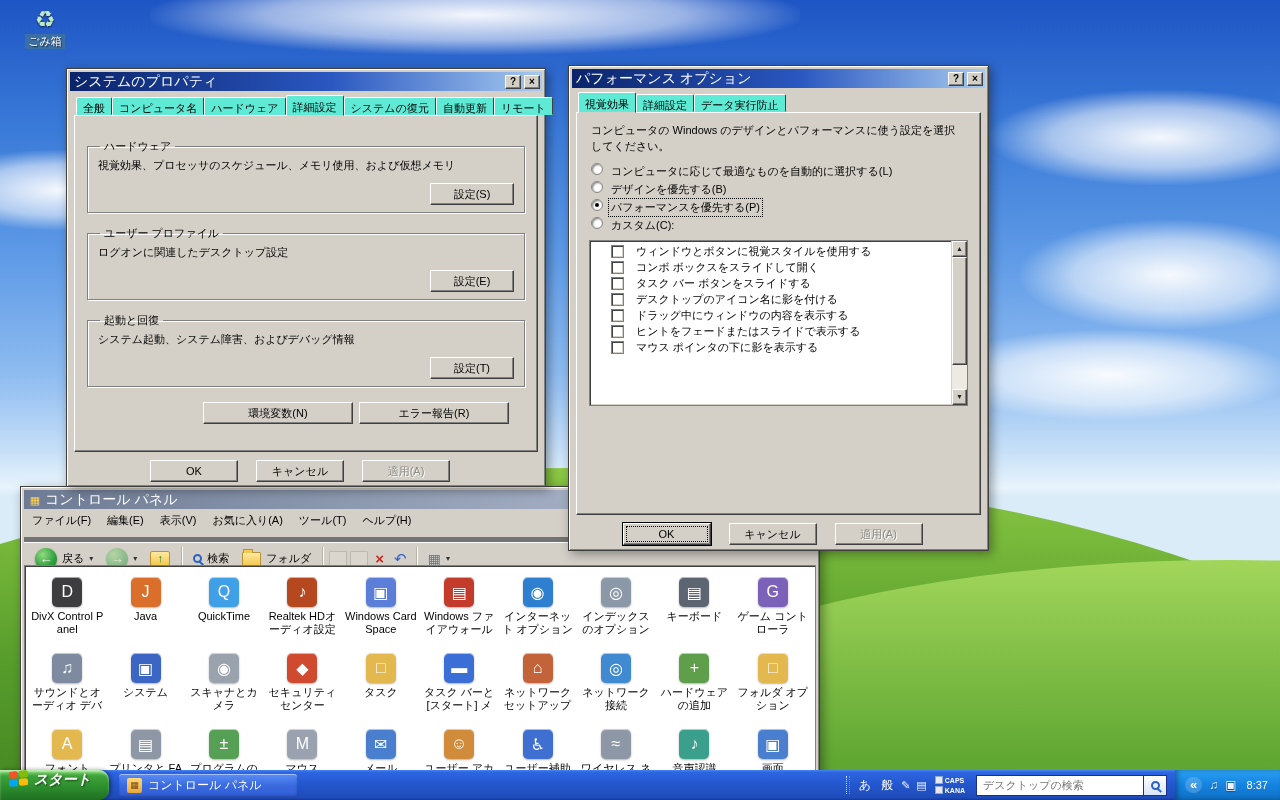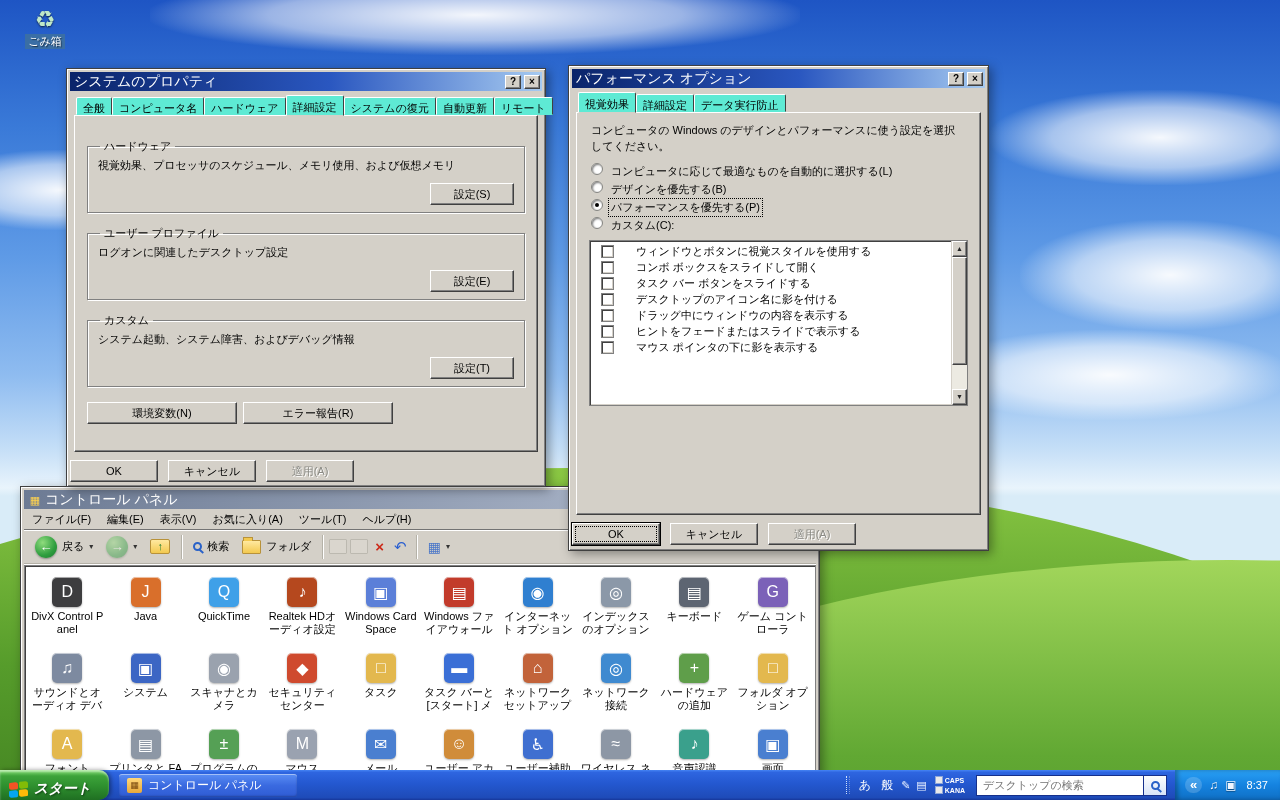--- a/index.html
+++ b/index.html
@@ -39,60 +39,60 @@
 .tab{height:18px;padding:3px 6px 0;background:#5eead4;border:1px solid;border-color:#fff #404040 transparent #fff;
  border-radius:2px 2px 0 0;white-space:nowrap;font-size:11px}
 .tab.active{height:21px;margin-top:-3px;padding-top:4px;position:relative;top:1px;z-index:3;border-bottom:1px solid #d4d0c8}
 .tabpage{position:relative;margin:0 4px;background:#d4d0c8;border:1px solid;border-color:#fff #404040 #404040 #fff;
  box-shadow:inset -1px -1px 0 #808080;padding:10px 12px;z-index:1}
 
 .btn{display:flex;align-items:center;justify-content:center;background:#d4d0c8;border:1px solid;
  border-color:#fff #404040 #404040 #fff;box-shadow:inset -1px -1px 0 #808080;font-size:11px;height:22px;cursor:default;white-space:nowrap}
 .btn.default{box-shadow:inset -1px -1px 0 #808080,0 0 0 1px #000;outline:1px dotted #000;outline-offset:-4px}
 .btn.disabled{color:#8a8a84;text-shadow:1px 1px 0 #fff}
-.btnrow{display:flex;justify-content:flex-start;gap:10px;margin:8px 12px 0 0}
+.btnrow{display:flex;justify-content:center;gap:18px;margin:8px 12px 0 0}
 .btnrow .btn{width:88px}
 
 
 #sysprops{left:66px;top:68px;width:480px;height:419px;z-index:4}
 #sysprops .tabpage{height:337px}
 .admin-note{margin:3px 2px 0}
 fieldset.group{position:relative;min-inline-size:auto;margin-top:13px;border:1px solid #808080;
  box-shadow:1px 1px 0 #fff,inset 1px 1px 0 #fff;padding:3px 8px;height:74px}
 fieldset.group legend{padding:0 4px;margin-left:4px}
 .gdesc{margin:1px 0 0 2px}
 .gbtn{position:absolute;right:10px;bottom:7px;width:84px}
-.row-right{display:flex;gap:6px;margin:15px 16px 0 0}
+.row-right{display:flex;justify-content:flex-end;gap:6px;margin:15px 16px 0 0}
 .btn.wide{width:150px}
 
 
 #perfopts{left:568px;top:65px;width:421px;height:486px;z-index:5}
 #perfopts .tabpage{height:403px;padding:8px 12px}
 .instruction{margin:2px 2px 8px;line-height:1.45}
 .radio-row{display:flex;align-items:flex-start;gap:6px;height:18px;padding-left:2px}
 .radio{flex:0 0 12px;width:12px;height:12px;border-radius:50%;background:#fff;border:1px solid #848480;
  box-shadow:inset 1px 1px 2px rgba(0,0,0,.5),inset -1px -1px 0 #fff}
 .radio.checked::after{content:"";display:block;width:4px;height:4px;margin:3px;border-radius:50%;background:#000}
 .radio-label{padding:1px 2px}
 .radio-label.focused{outline:1px dotted #000}
 .listbox{display:flex;margin-top:5px;height:166px;background:#fff;border:1px solid #808080;
  box-shadow:inset 1px 1px 0 #404040,inset -1px -1px 0 #d4d0c8}
 .list-items{flex:1;overflow:hidden;padding:3px 0 0}
-.cb-row{display:flex;align-items:center;gap:22px;height:16px;padding:0 11px;white-space:nowrap;overflow:hidden}
+.cb-row{display:flex;align-items:center;gap:12px;height:16px;padding:0 21px;white-space:nowrap;overflow:hidden}
 .cb{flex:0 0 13px;width:13px;height:13px;background:#fff;border:1px solid #808080;
  box-shadow:inset 1px 1px 0 #404040,inset -1px -1px 0 #d4d0c8}
 .scrollbar{flex:0 0 16px;display:flex;flex-direction:column;background:#eceae2;border-left:1px solid #d4d0c8}
 .sb-btn{height:16px;flex:0 0 16px;background:#d4d0c8;border:1px solid;border-color:#fff #404040 #404040 #fff;
  box-shadow:inset -1px -1px 0 #808080;font-size:7px;display:flex;align-items:center;justify-content:center;color:#222}
 .sb-thumb{flex:0 0 108px;background:#d4d0c8;border:1px solid;border-color:#fff #404040 #404040 #fff;box-shadow:inset -1px -1px 0 #808080}
 .sb-track{flex:1}
 
 
 #cpwin{left:20px;top:486px;width:800px;height:292px;z-index:3}
-.menubar{display:flex;align-items:center;height:20px;border-bottom:1px solid #737373;box-shadow:0 1px 0 #fff}
+.menubar{display:flex;align-items:flex-start;height:32px;border-bottom:5px solid #737373;box-shadow:0 1px 0 #fff}
 .menu-items{display:flex}
 .menu-item{padding:3px 8px;white-space:nowrap}
 .toolbar{display:flex;align-items:center;height:34px;gap:3px;padding:0 6px;border-bottom:1px solid #b5b2a8;box-shadow:0 1px 0 #fff}
 .tb-item{display:flex;align-items:center;gap:5px;padding:2px 5px;white-space:nowrap}
 .sep{width:1px;height:24px;background:#b5b2a8;margin:0 3px;box-shadow:1px 0 0 #fff}
 .nav-circle{width:22px;height:22px;border-radius:50%;color:#fff;font-size:13px;line-height:21px;text-align:center;
  background:radial-gradient(circle at 35% 30%,#8fdc7d,#2f9e3f 60%,#1c7a2e);box-shadow:0 1px 2px rgba(0,0,0,.35)}
 .faded .nav-circle{opacity:.45}
 .dd{font-size:8px;color:#333}
 .up-ic{width:20px;height:15px;background:linear-gradient(#ffe9a0,#f3c94f);border:1px solid #b8923a;border-radius:2px;
@@ -109,21 +109,21 @@
  box-shadow:inset 1px 1px 0 #404040;overflow:hidden}
 .grid{display:grid;grid-template-columns:repeat(10,1fr);padding:5px 3px}
 .cp-item{display:flex;flex-direction:column;align-items:center;padding:6px 1px;height:76px}
 .cp-glyph{width:30px;height:30px;border-radius:5px;color:#fff;font-size:16px;display:flex;align-items:center;justify-content:center;
  box-shadow:inset 0 1px 0 rgba(255,255,255,.55),0 1px 2px rgba(0,0,0,.3)}
 .cp-label{margin-top:3px;font-size:11px;text-align:center;line-height:1.2;max-height:27px;overflow:hidden;word-break:break-all}
 
 
 .taskbar{position:absolute;left:0;right:0;bottom:0;height:30px;z-index:10;display:flex;align-items:center;
  background:linear-gradient(180deg,#4584f4 0%,#2e65e0 8%,#2458d0 45%,#1e4bb8 92%,#16379b 100%)}
-.start{height:30px;display:flex;align-items:center;gap:6px;padding:8px 18px 0 9px;color:#fff;font-size:14px;font-weight:700;font-style:italic;
+.start{height:30px;display:flex;align-items:flex-start;gap:6px;padding:1px 18px 0 9px;color:#fff;font-size:14px;font-weight:700;font-style:italic;
  background:linear-gradient(180deg,#8ae277 0%,#3da33a 20%,#2e8f2e 55%,#1f6f22 100%);border-radius:0 10px 10px 0;
  box-shadow:2px 0 4px rgba(0,0,0,.4),inset 0 2px 2px rgba(255,255,255,.45);text-shadow:1px 1px 2px rgba(0,0,0,.55)}
 .flag{display:grid;grid-template-columns:9px 9px;grid-template-rows:7px 7px;gap:1px;transform:skewY(-6deg)}
 .flag i{display:block;border-radius:1px 3px 1px 3px}
 .fr{background:#f35325}.fg{background:#81bc06}.fb{background:#05a6f0}.fy{background:#ffba08}
 .task{height:23px;margin-left:10px;width:178px;display:flex;align-items:center;gap:6px;padding:0 8px;color:#fff;font-size:12px;
  background:linear-gradient(180deg,#5a8ef5,#3a6ae0 50%,#2f5cd4);border-radius:3px;
  box-shadow:inset 0 1px 0 rgba(255,255,255,.45),inset 0 -1px 2px rgba(0,0,0,.25);white-space:nowrap;overflow:hidden}
 .task-ic{flex:0 0 15px;width:15px;height:15px;background:linear-gradient(#ffd87a,#e8a83a);border-radius:2px;
  font-size:9px;line-height:15px;text-align:center;color:#7a4a10}
@@ -360,21 +360,21 @@
           <legend>ハードウェア</legend>
           <div class="gdesc">視覚効果、プロセッサのスケジュール、メモリ使用、および仮想メモリ</div>
           <div class="btn gbtn">設定(S)</div>
         </fieldset>
         <fieldset class="group">
           <legend>ユーザー プロファイル</legend>
           <div class="gdesc">ログオンに関連したデスクトップ設定</div>
           <div class="btn gbtn">設定(E)</div>
         </fieldset>
         <fieldset class="group">
-          <legend>カスタム</legend>
+          <legend>起動と回復</legend>
           <div class="gdesc">システム起動、システム障害、およびデバッグ情報</div>
           <div class="btn gbtn">設定(T)</div>
         </fieldset>
       </div>
     <div class="row-right">
       <div class="btn wide">環境変数(N)</div>
       <div class="btn wide">エラー報告(R)</div>
     </div>
   </div>
   <div class="btnrow">

